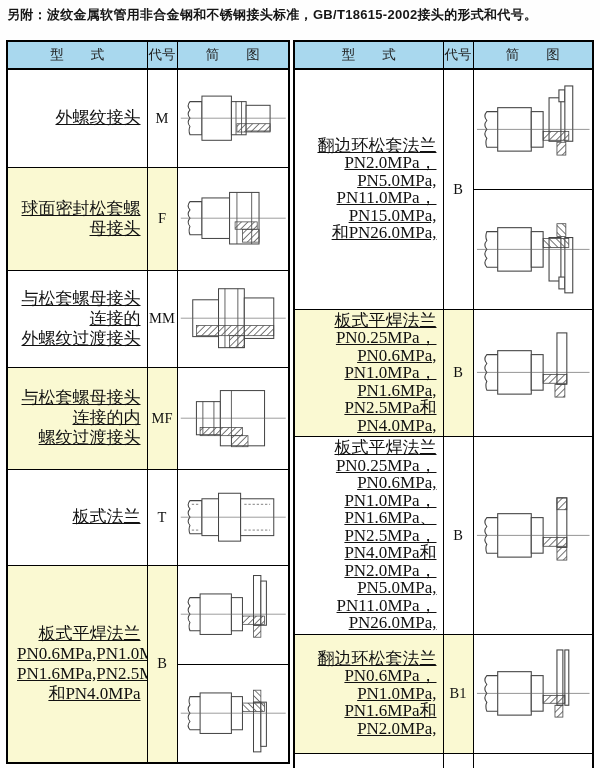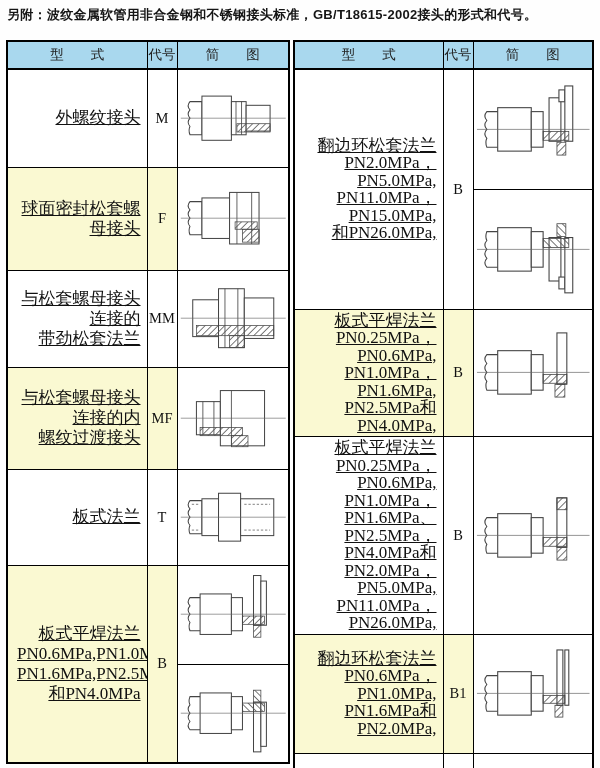--- a/index.html
+++ b/index.html
@@ -88,21 +88,21 @@
                 <line class="ln" x1="80" y1="20" x2="80" y2="76"></line>
                 <rect x="62" y="52" width="24" height="8" fill="url(#hh)" stroke="#444" stroke-width="0.8"></rect>
                 <rect x="70" y="60" width="18" height="14" fill="url(#hh)" stroke="#444" stroke-width="0.8"></rect>
                 <line class="cl" x1="3" y1="48" x2="117" y2="48"></line>
               </svg>
             </div>
           </td>
     </tr>
     <tr style="height:97px">
       <td class="type">与松套螺母接头连接的
-带劲松套法兰</td>
+外螺纹过渡接头</td>
       <td class="code">MM</td>
       <td class="dcell">
             <div class="diag">
               <svg viewBox="0 0 120 96" preserveAspectRatio="xMidYMid meet">
                 <rect class="fw" x="16" y="28" width="28" height="40"></rect>
                 <rect class="fw" x="44" y="16" width="28" height="64"></rect>
                 <line class="ln" x1="51" y1="16" x2="51" y2="80"></line>
                 <line class="ln" x1="65" y1="16" x2="65" y2="80"></line>
                 <rect class="fw" x="72" y="26" width="32" height="44"></rect>
                 <rect x="20" y="56" width="84" height="11" fill="url(#hh)" stroke="#444" stroke-width="0.8"></rect>

